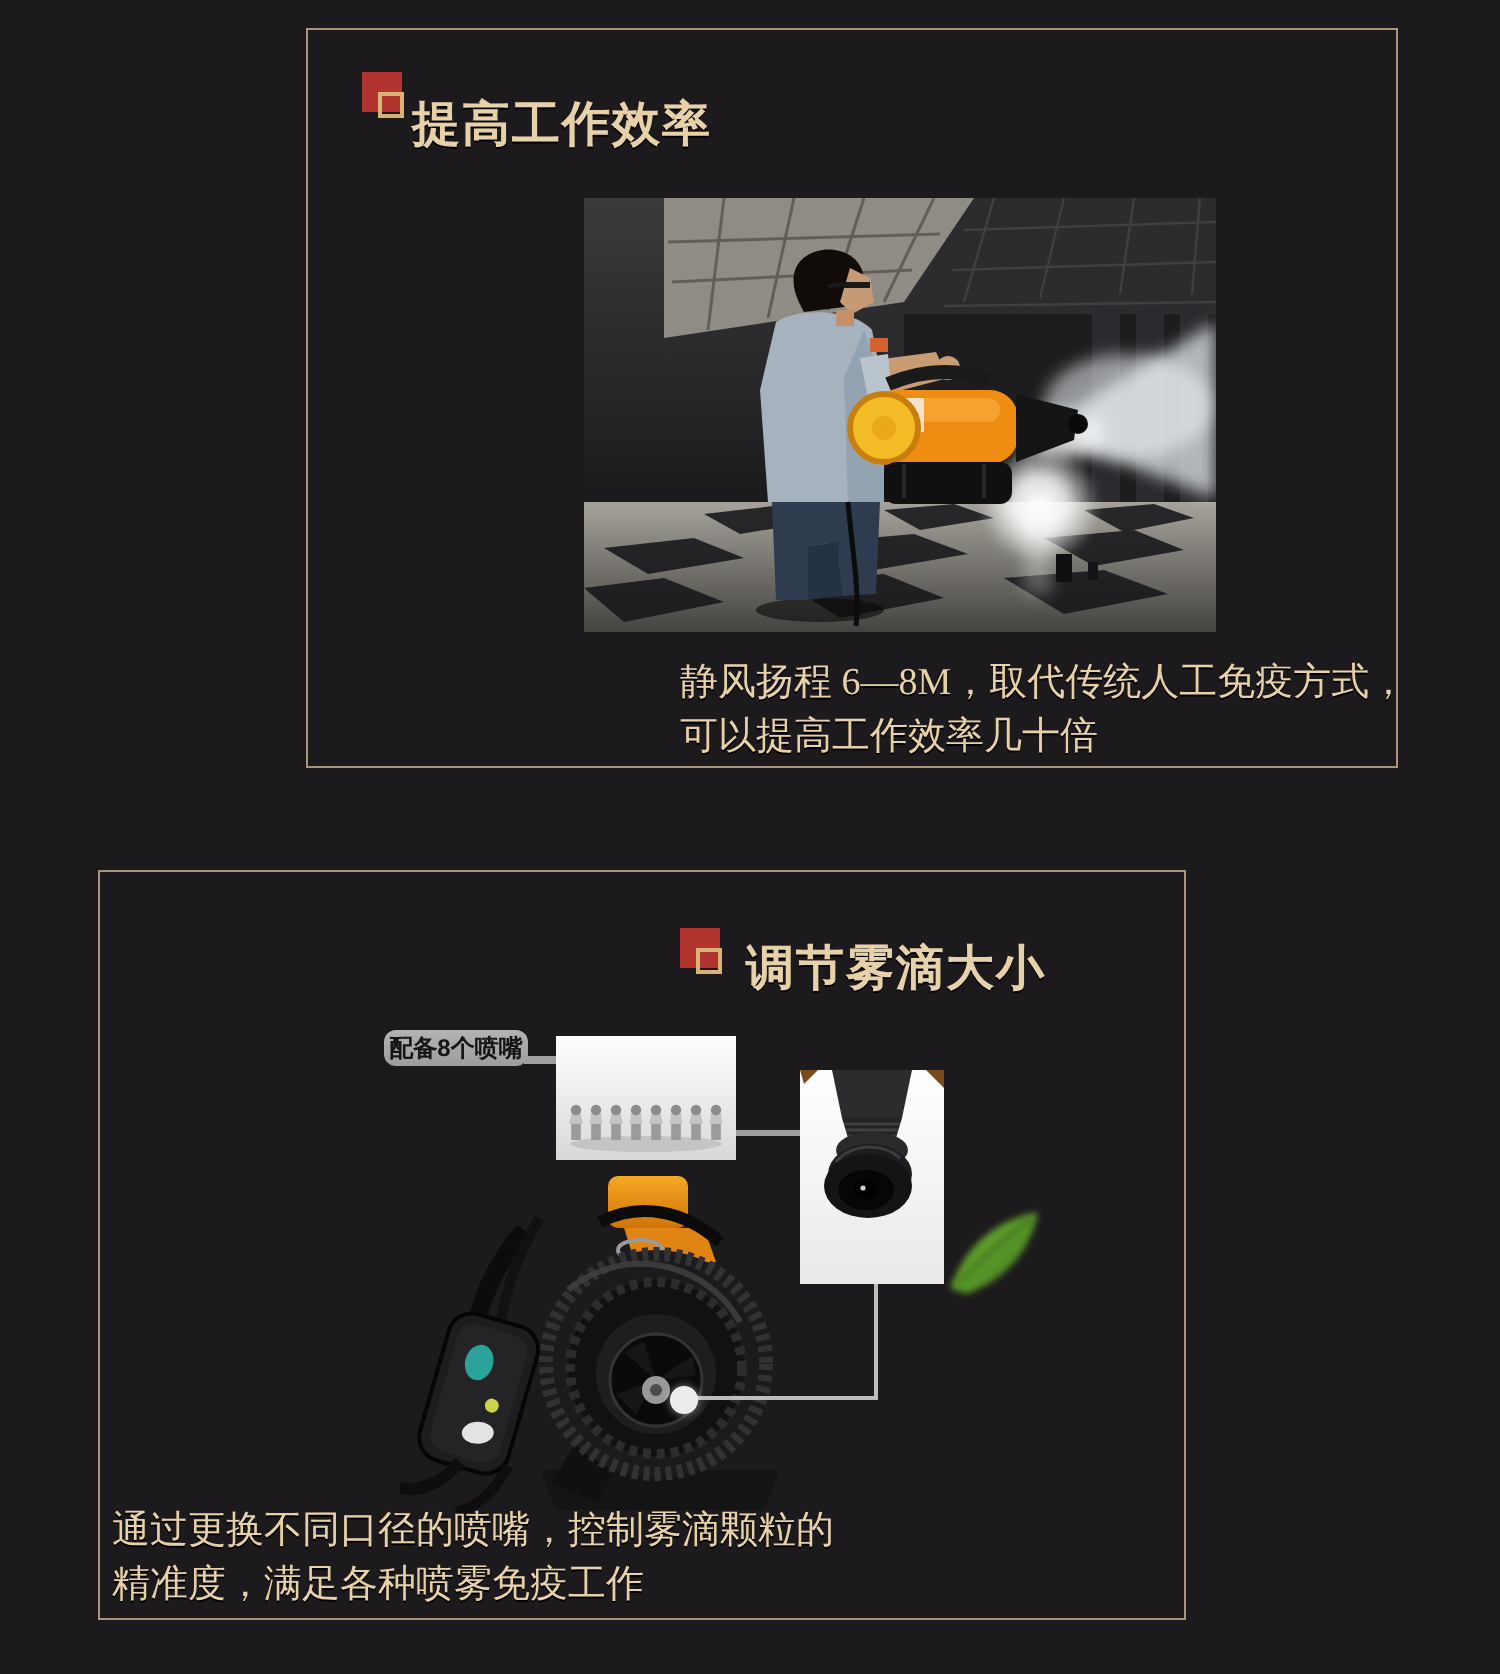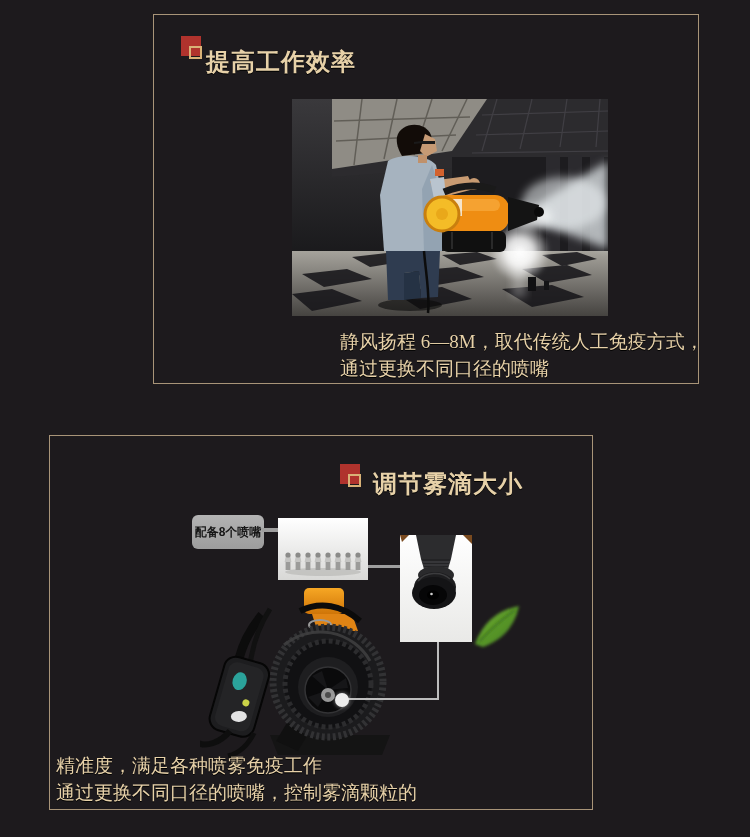--- a/index.html
+++ b/index.html
@@ -24,21 +24,21 @@
     position:absolute;color:var(--text);font-size:24px;font-weight:bold;
     letter-spacing:1px;white-space:nowrap;text-shadow:0 1px 0 #000;
   }
   .caption{
     position:absolute;color:var(--text);font-size:19px;line-height:27px;
     font-weight:normal;white-space:nowrap;text-shadow:0 1px 0 #000;
   }
 
   .photo{position:absolute;display:block;}
   .nozzle-label{
-    position:absolute;left:192px;top:515px;width:72px;height:34px;
+    position:absolute;left:192px;top:515px;width:72px;height:18px;
     background:linear-gradient(#b3b3b3,var(--label_bg));border-radius:6px;
     color:#161616;font-family:"Liberation Sans","DejaVu Sans",sans-serif;
     font-size:12px;font-weight:bold;display:flex;align-items:center;justify-content:center;
     white-space:nowrap;
   }
   .conn{position:absolute;background:var(--connector);}
   #conn-label{left:262px;top:528px;width:17px;height:4px;}
   #conn-panel{left:368px;top:565px;width:32px;height:3px;}
   #callout-v{left:437px;top:642px;width:2px;height:58px;background:#bdbdbd;}
   #callout-h{left:342px;top:698px;width:96px;height:2px;background:#bdbdbd;}
@@ -162,21 +162,21 @@
   <path d="M160,133 L160,150 M200,133 L200,150" stroke="#2a2a2a" stroke-width="2"></path>
 
   <path d="M132,152 C134,176 138,196 136,214" stroke="#0c0c0c" stroke-width="2.5" fill="none"></path>
 
   <rect x="236" y="178" width="8" height="14" fill="#101012"></rect>
   <rect x="252" y="182" width="5" height="9" fill="#141416"></rect>
 </svg>
 
 <div class="caption" style="left:340px;top:328px;">
   <div>静风扬程 6—8M，取代传统人工免疫方式，</div>
-  <div>通过更换不同口径的喷嘴</div>
+  <div>可以提高工作效率几十倍</div>
 </div>
 
 <div class="section-box" id="box-droplet"></div>
 
 <div class="mark" style="left:340px;top:464px;">
   <span class="red"></span>
   <span class="outline"></span>
 </div>
 
 <div class="sec-title" style="left:373px;top:468px;">调节雾滴大小</div>
@@ -317,15 +317,15 @@
   </g>
   <path d="M30,148 C20,160 6,164 -2,160" stroke="#0e0e0e" stroke-width="6" fill="none"></path>
   <path d="M54,150 C48,162 40,170 28,173" stroke="#0e0e0e" stroke-width="5" fill="none"></path>
 </svg>
 
 <div class="conn" id="callout-v"></div>
 <div class="conn" id="callout-h"></div>
 <div id="callout-dot"></div>
 
 <div class="caption" style="left:56px;top:752px;">
+  <div>通过更换不同口径的喷嘴，控制雾滴颗粒的</div>
   <div>精准度，满足各种喷雾免疫工作</div>
-  <div>通过更换不同口径的喷嘴，控制雾滴颗粒的</div>
 </div>
 
 </body></html>

